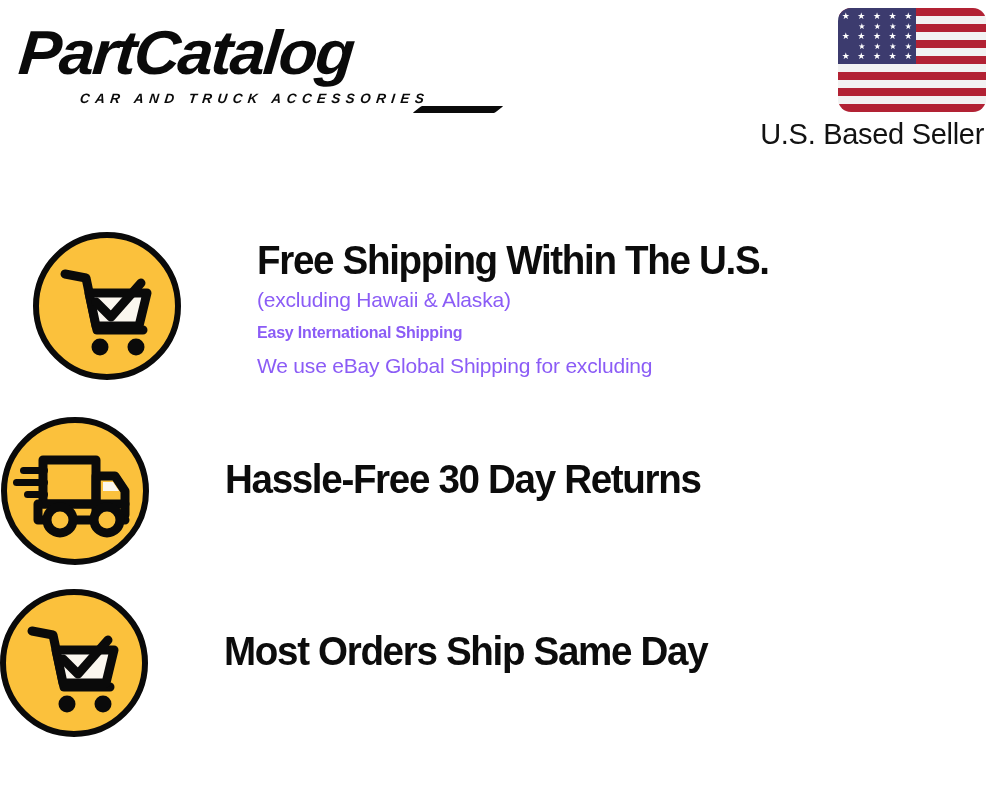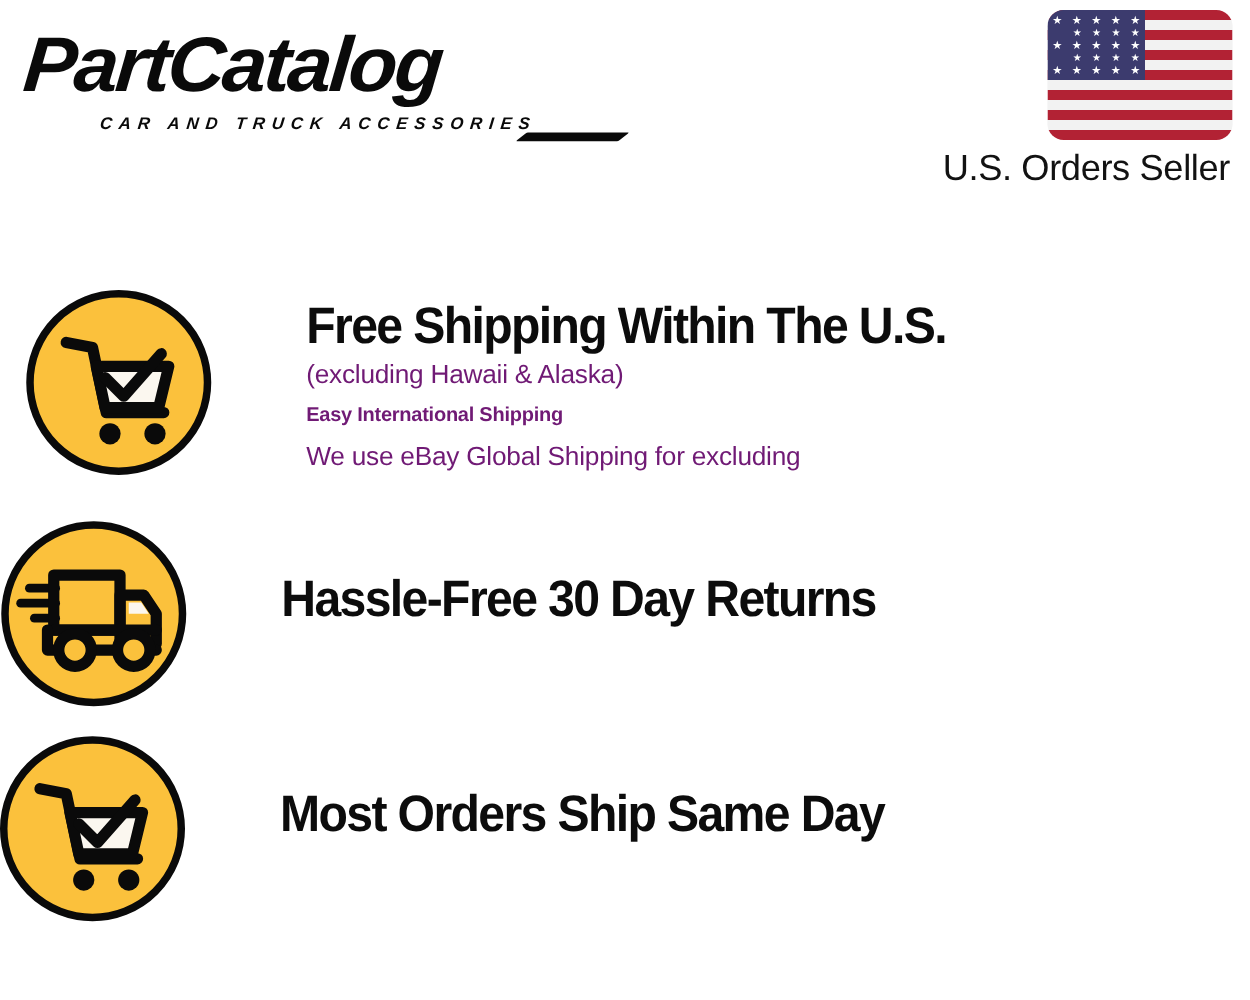--- a/index.html
+++ b/index.html
@@ -174,31 +174,31 @@
     color: #0c0c0c;
     transform: scaleX(0.94);
     transform-origin: left center;
     white-space: nowrap;
   }
   .feature-sub {
     font-family: "Liberation Sans", sans-serif;
     font-weight: 400;
     font-size: 21px;
     line-height: 32px;
-    color: #701a75;
+    color: #8b5cf6;
     letter-spacing: -0.2px;
     white-space: nowrap;
   }
   .feature-sub.bold {
     font-weight: 700;
     font-size: 16px;
     line-height: 34px;
   }
 
-  .row-1 { position: absolute; top: 0px;   left: 0; padding-left: 21px; }
+  .row-1 { position: absolute; top: 0px;   left: 12px; padding-left: 21px; }
   .row-2 { position: absolute; top: 185px; left: 1px; }
   .row-3 { position: absolute; top: 357px; left: 0; }
 
   .row-2 .feature-text,
   .row-3 .feature-text { padding-top: 38px; }
 </style>
 </head>
 <body>
 
 <div class="header">
@@ -257,21 +257,21 @@
         </div>
         <div class="star-row" style="top:44px;">
           <span class="star">★</span>
             <span class="star">★</span>
             <span class="star">★</span>
             <span class="star">★</span>
             <span class="star">★</span>
         </div>
       </div>
     </div>
-    <div class="seller-text">U.S. Orders Seller</div>
+    <div class="seller-text">U.S. Based Seller</div>
   </div>
 </div>
 
 <div class="features">
 
   <div class="feature-row row-1">
     <div class="icon-badge">
       <div class="circle">
         <svg width="136" height="136" viewBox="0 0 136 136">
           <path d="M26 36 L47 40 L58 92 L104 92" fill="none" stroke="#0a0a0a" stroke-width="9" stroke-linecap="round" stroke-linejoin="round"></path>

